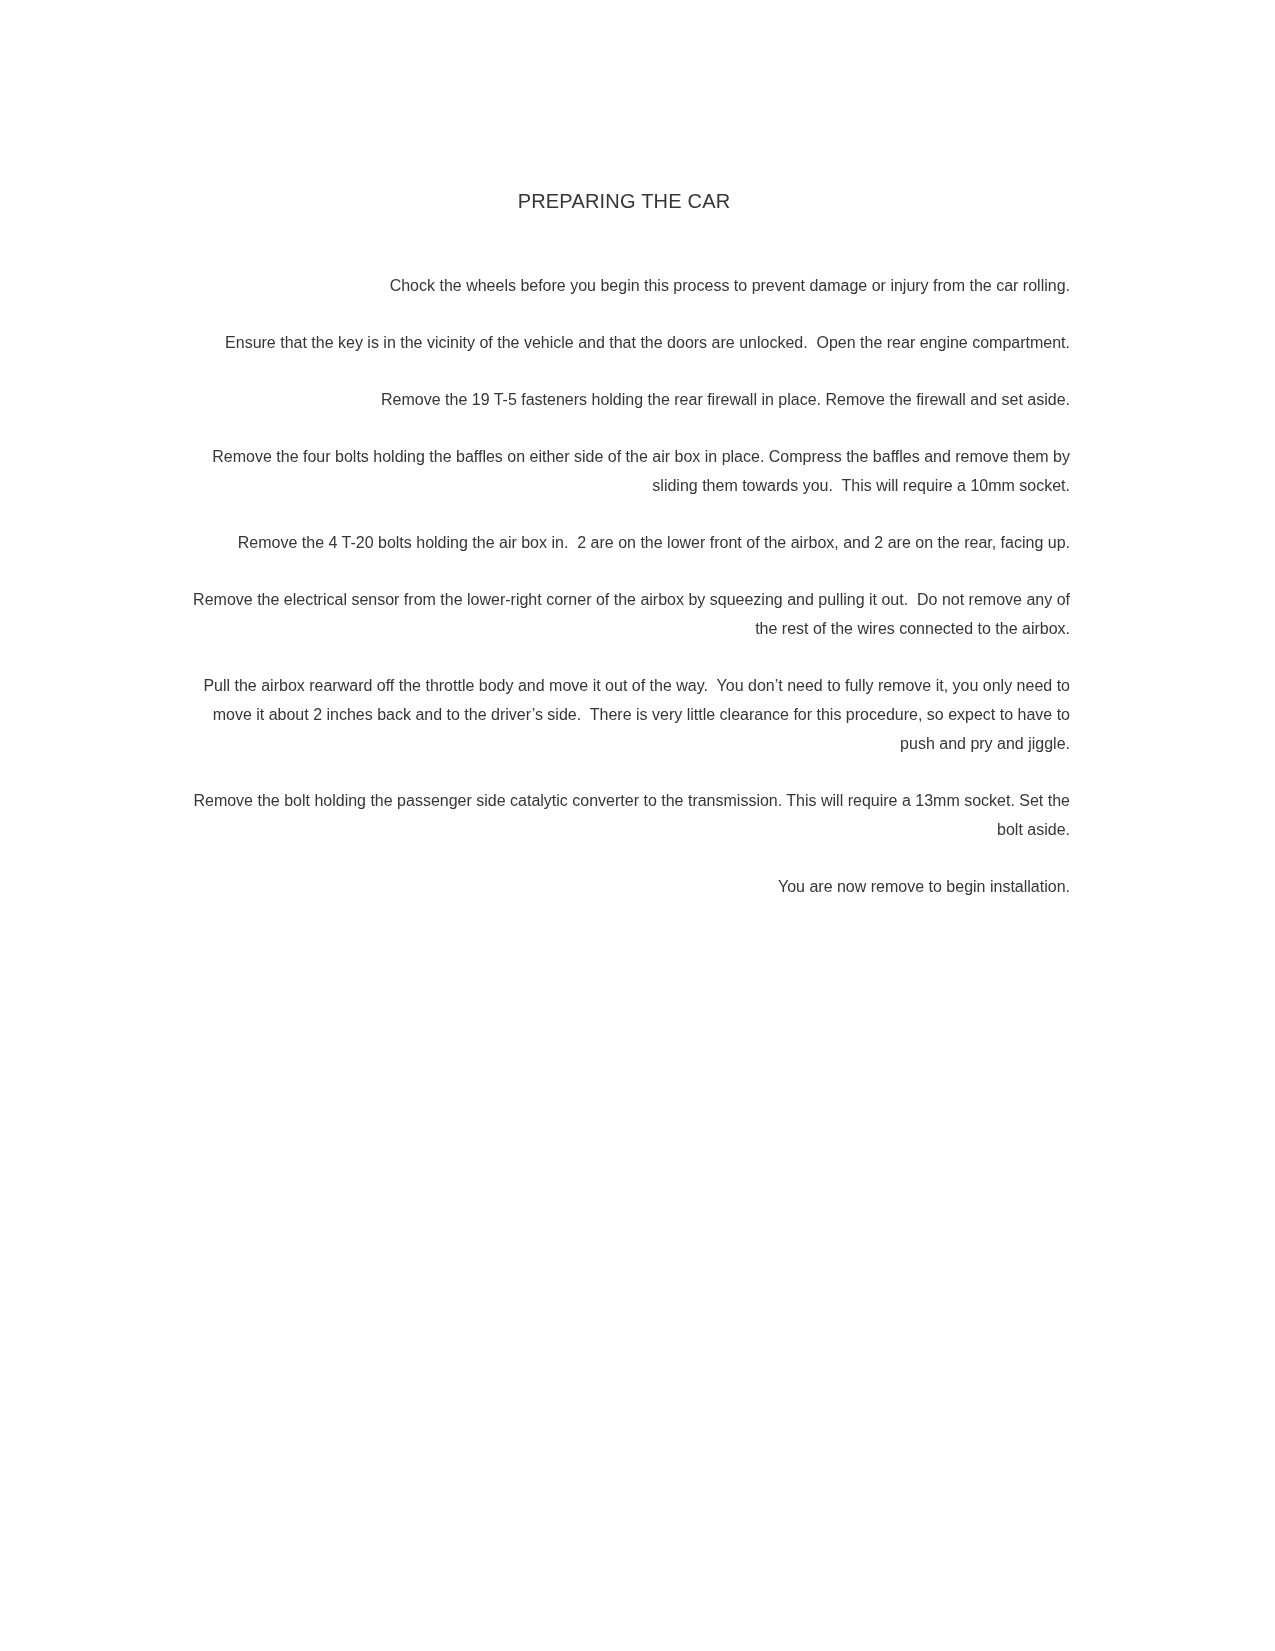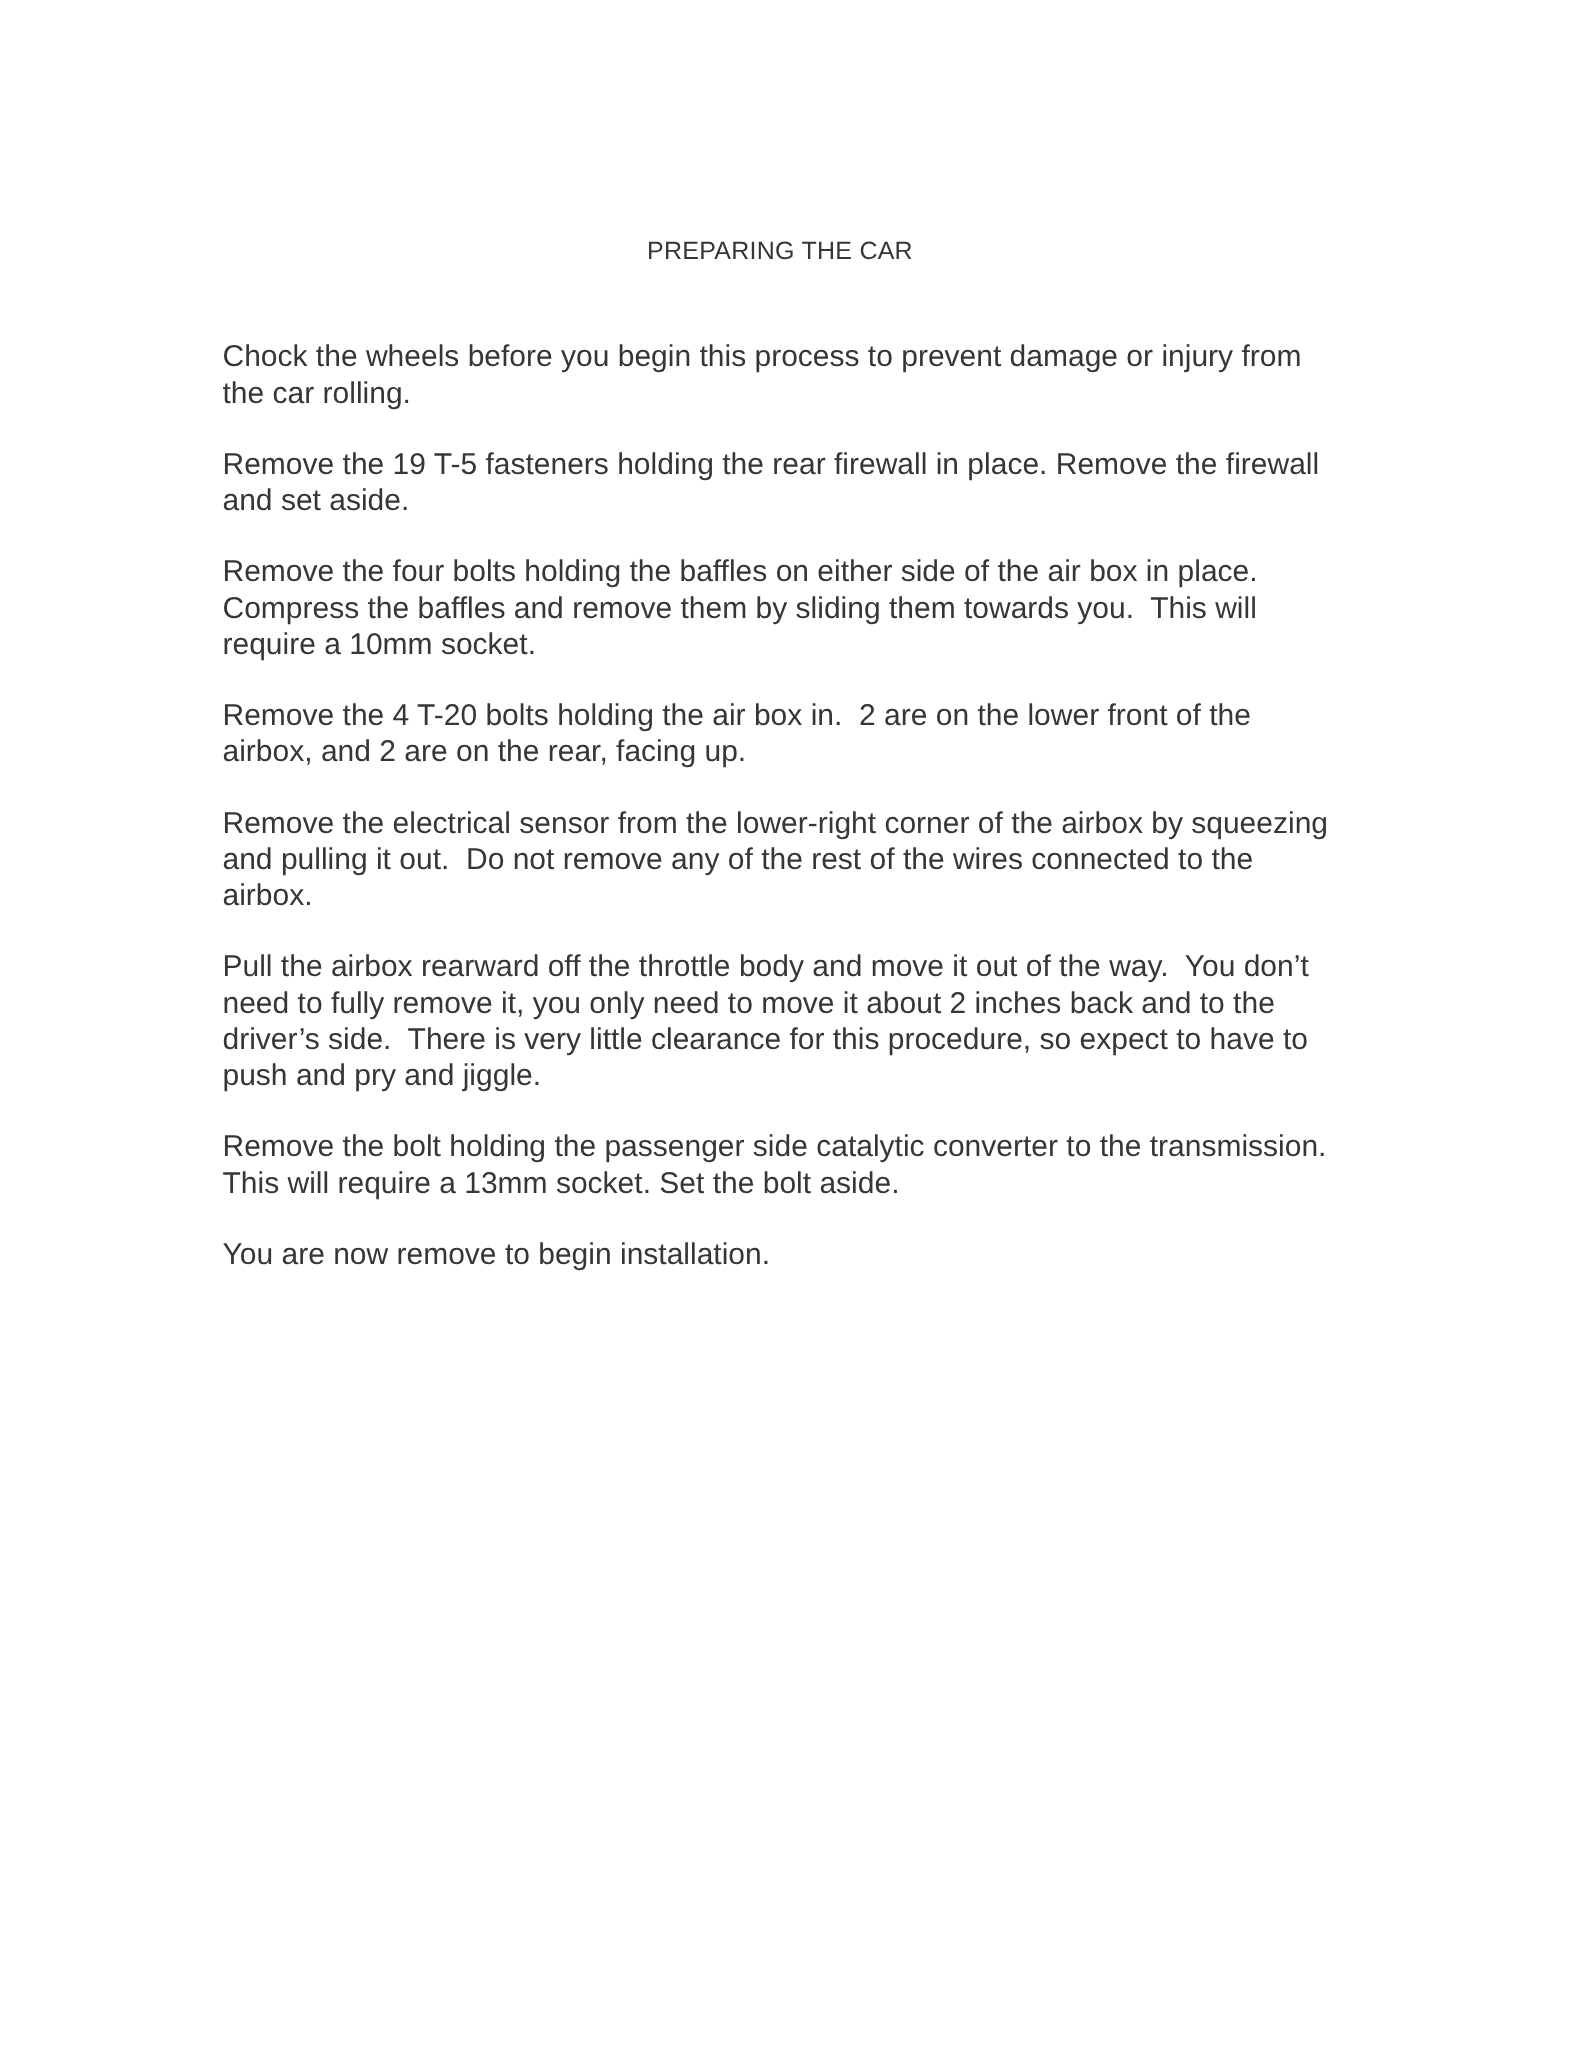--- a/index.html
+++ b/index.html
@@ -25,35 +25,37 @@
   }
   .doc-title {
     font-size: 20px;
     font-weight: 400;
     text-align: center;
     letter-spacing: 0.2px;
     margin: 0 0 58px 0;
     color: #363636;
   }
   .para {
-    font-size: 24px;
+    font-size: 16px;
     font-weight: 400;
     line-height: 29px;
     margin: 0 0 28px 0;
     white-space: pre-wrap;
     color: #363636;
+    text-align: right;
   }
 </style>
 </head>
 <body>
 
 <div class="page">
   <div class="content">
     <h1 class="doc-title">PREPARING THE CAR</h1>
     <p class="para">Chock the wheels before you begin this process to prevent damage or injury from the car rolling.</p>
+    <p class="para">Ensure that the key is in the vicinity of the vehicle and that the doors are unlocked.  Open the rear engine compartment.</p>
     <p class="para">Remove the 19 T-5 fasteners holding the rear firewall in place. Remove the firewall and set aside.</p>
     <p class="para">Remove the four bolts holding the baffles on either side of the air box in place. Compress the baffles and remove them by sliding them towards you.  This will require a 10mm socket.</p>
     <p class="para">Remove the 4 T-20 bolts holding the air box in.  2 are on the lower front of the airbox, and 2 are on the rear, facing up.</p>
     <p class="para">Remove the electrical sensor from the lower-right corner of the airbox by squeezing and pulling it out.  Do not remove any of the rest of the wires connected to the airbox.</p>
     <p class="para">Pull the airbox rearward off the throttle body and move it out of the way.  You don’t need to fully remove it, you only need to move it about 2 inches back and to the driver’s side.  There is very little clearance for this procedure, so expect to have to push and pry and jiggle.</p>
     <p class="para">Remove the bolt holding the passenger side catalytic converter to the transmission. This will require a 13mm socket. Set the bolt aside.</p>
     <p class="para">You are now remove to begin installation.</p>
   </div>
 </div>
 

